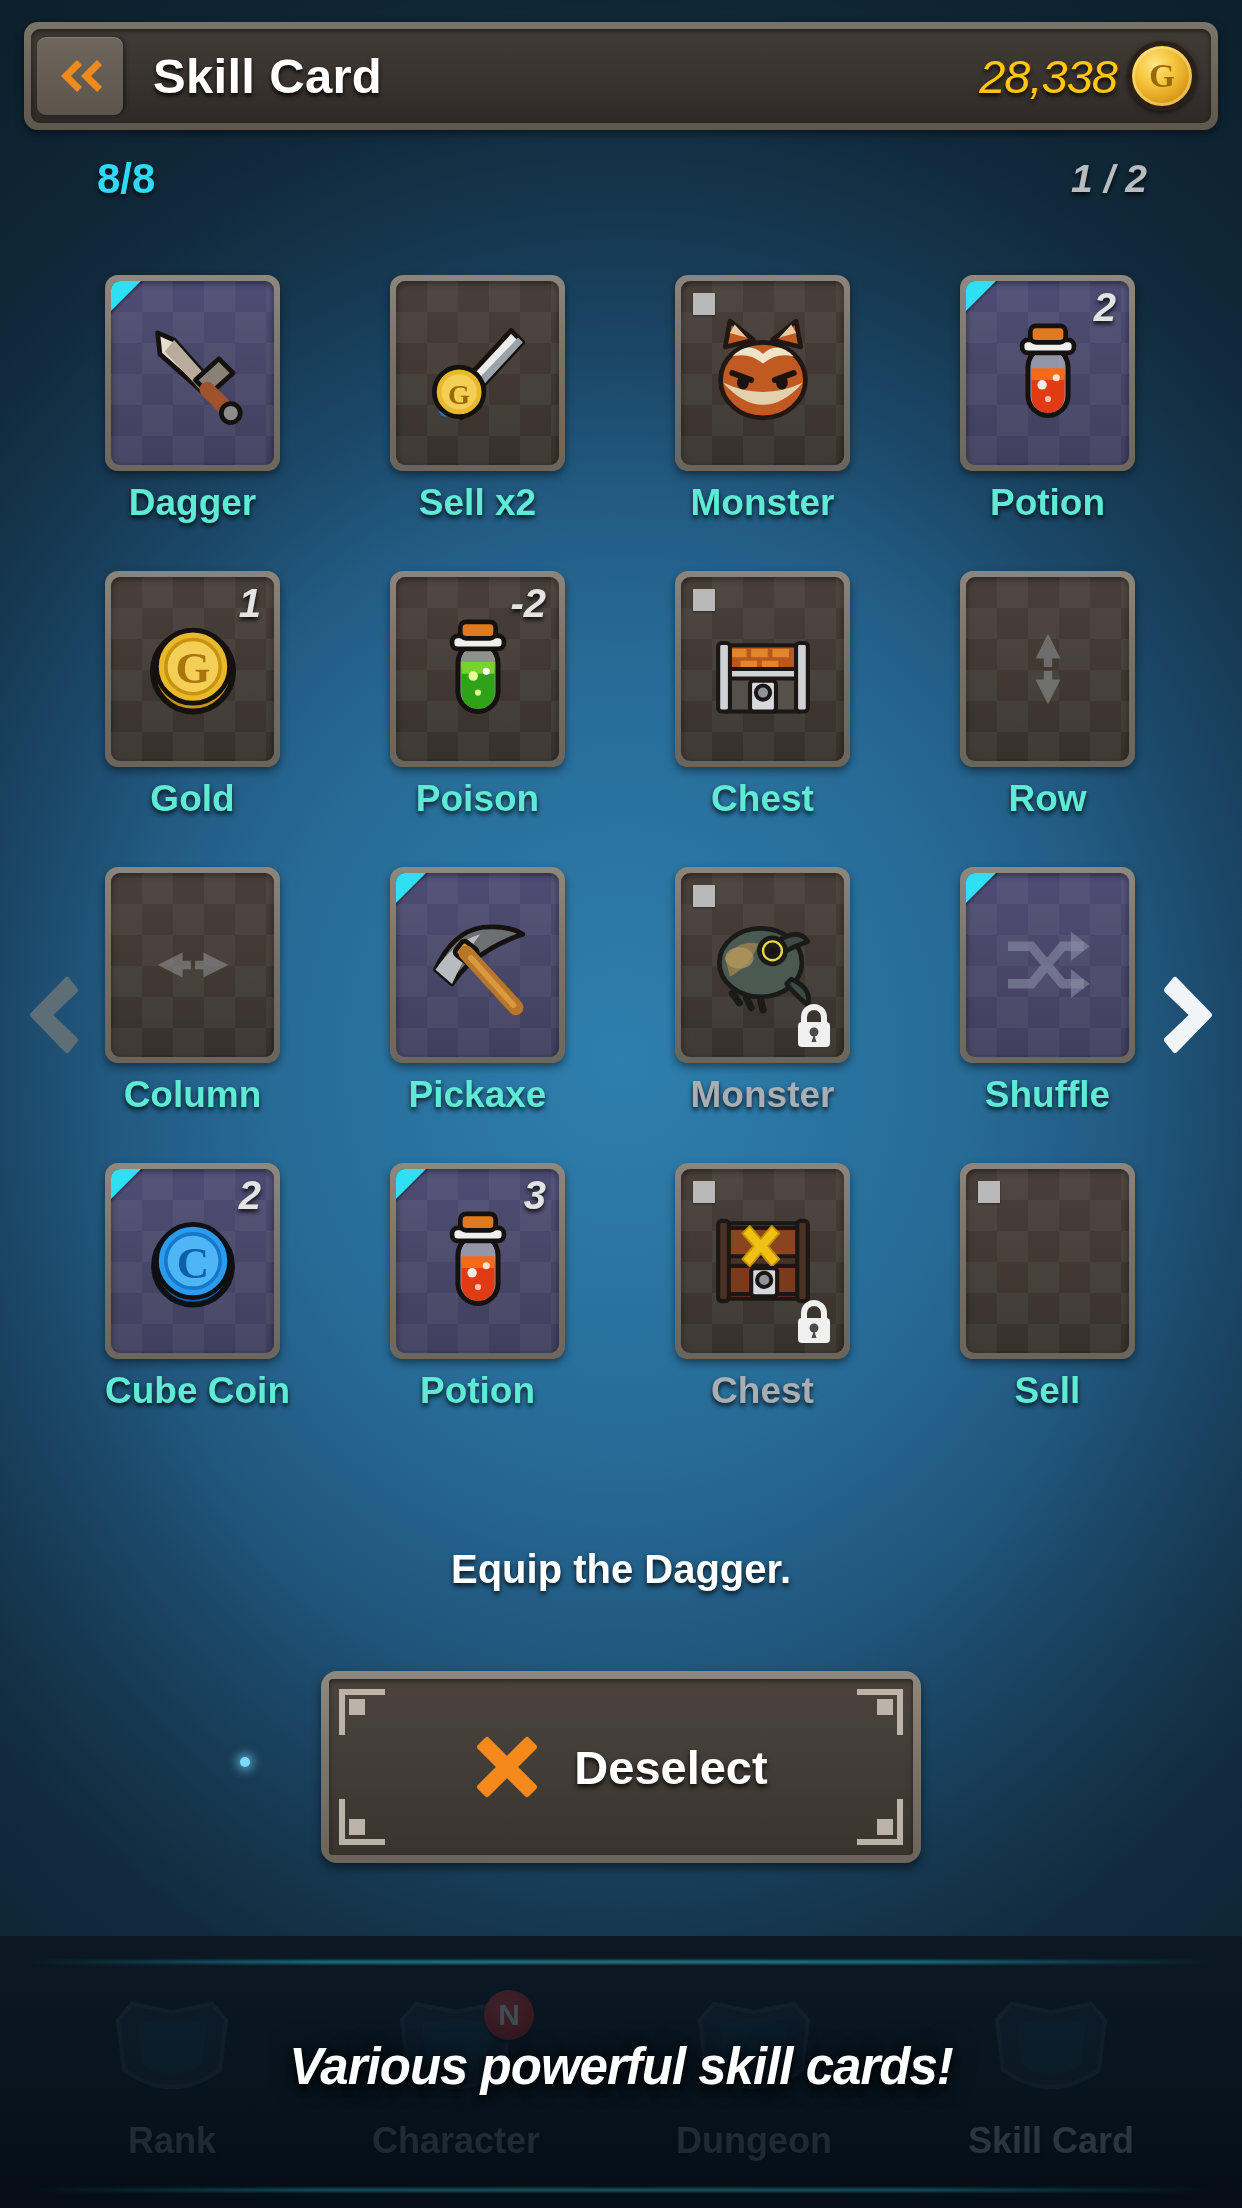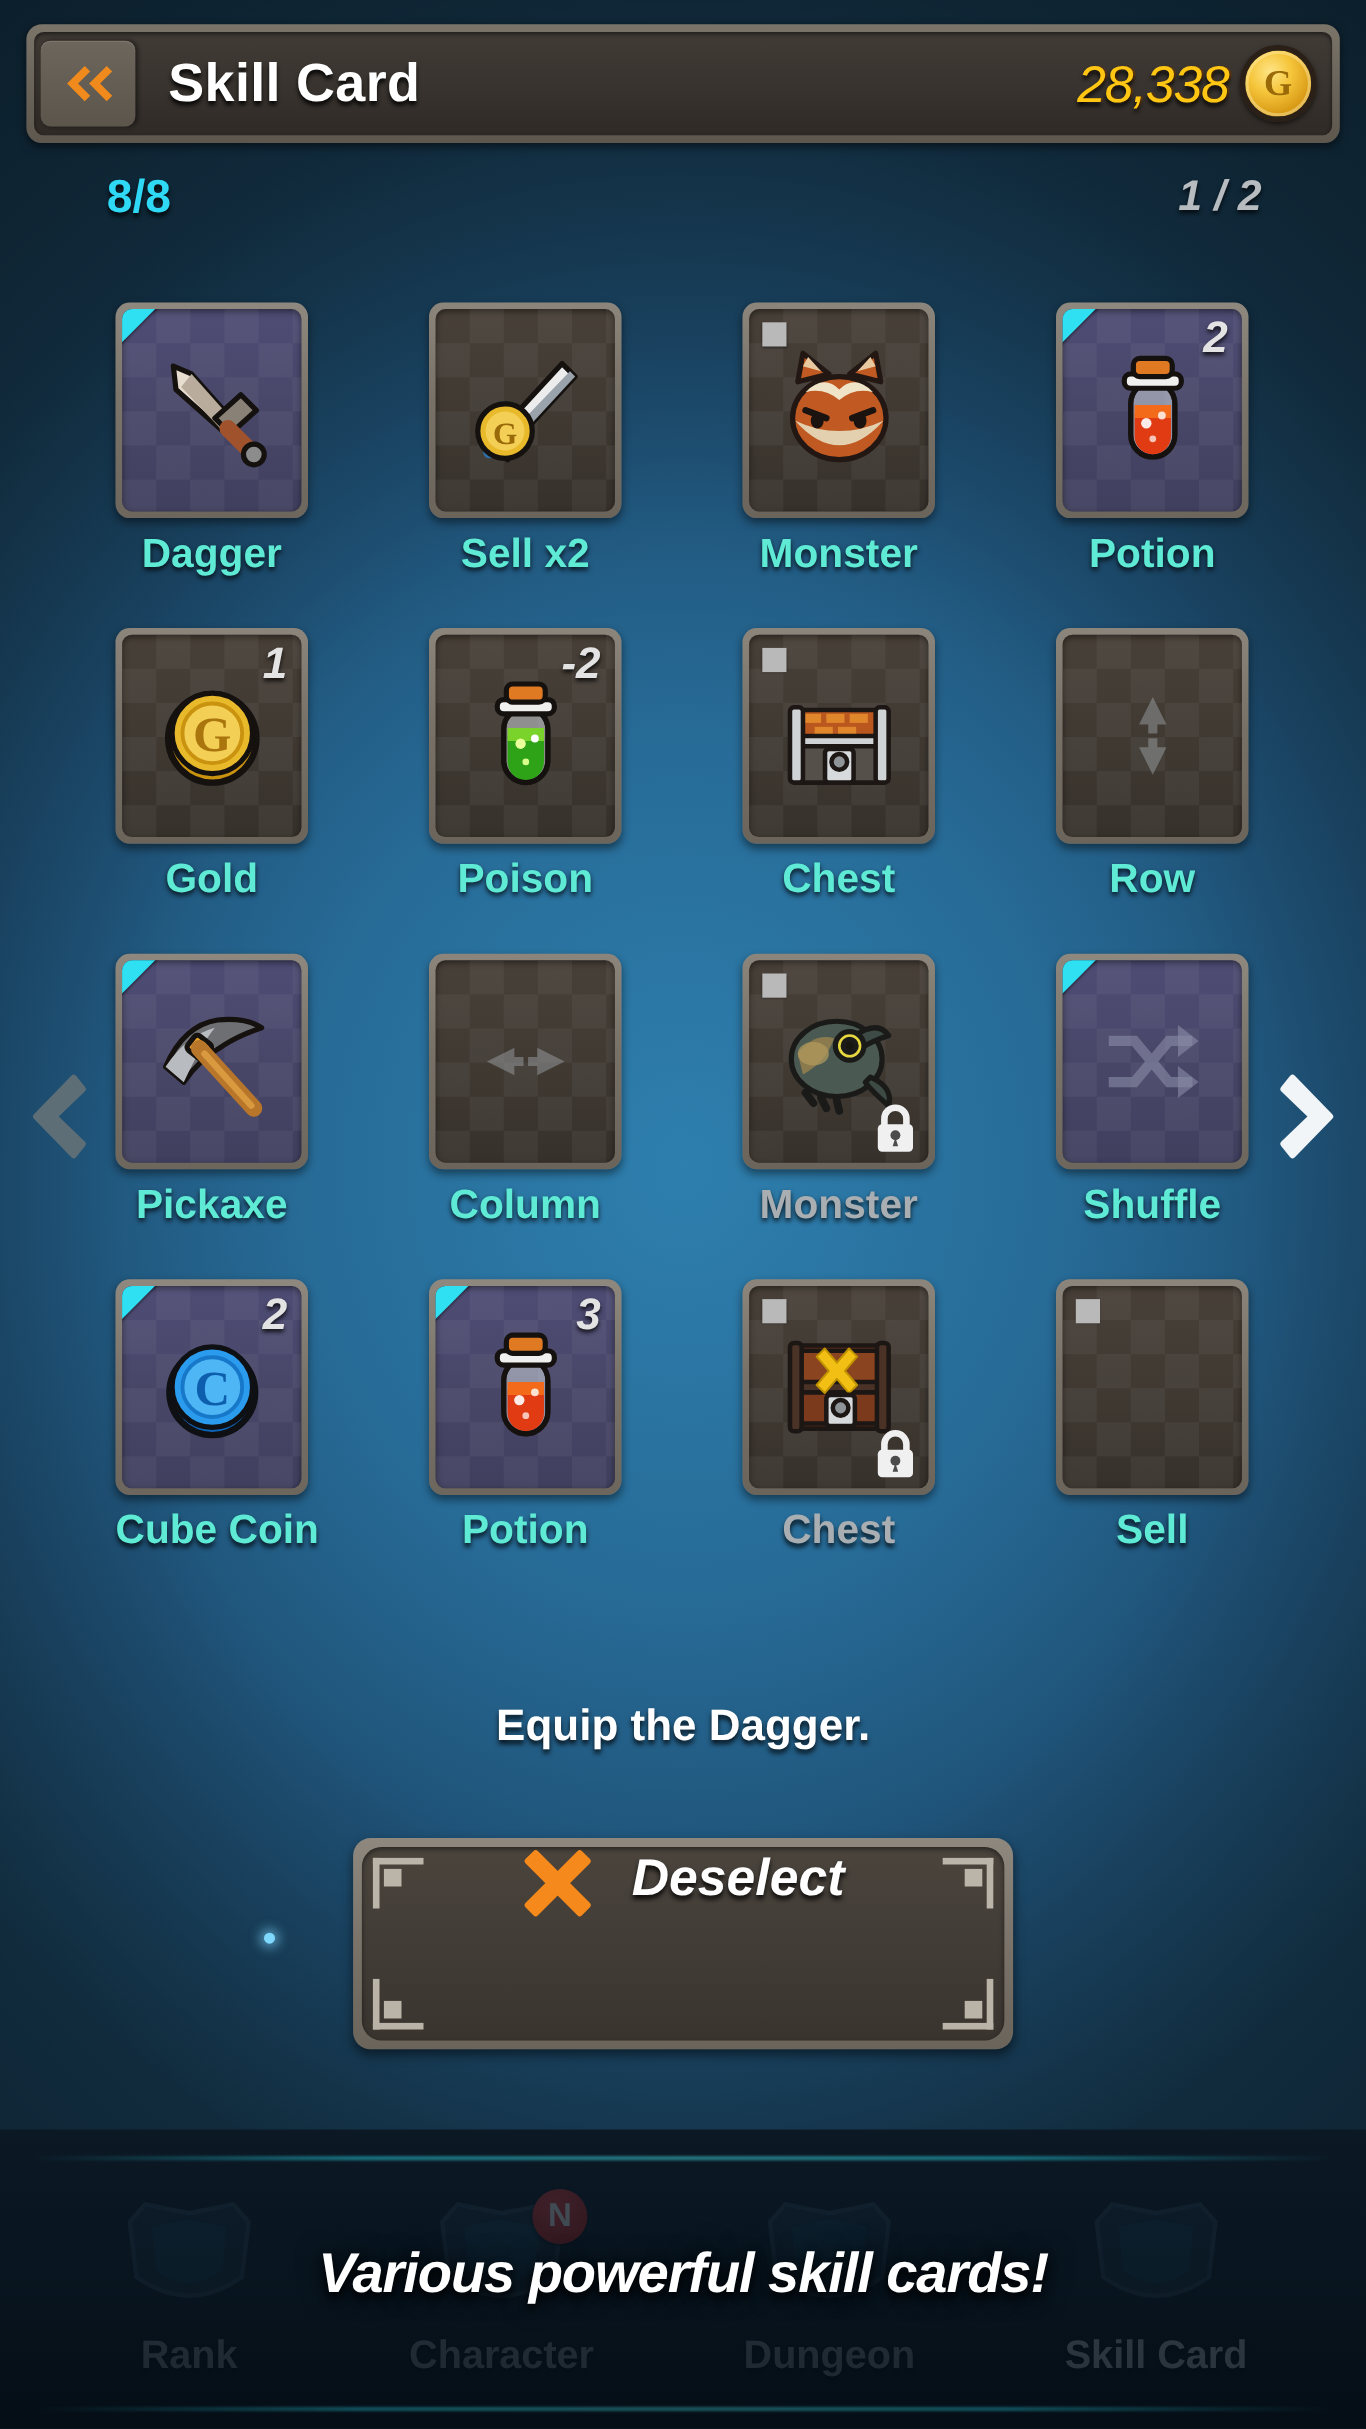--- a/index.html
+++ b/index.html
@@ -197,25 +197,24 @@
     width:600px; height:192px;
     background:linear-gradient(180deg,#8e887e 0%,#7a736a 50%,#6b645b 100%);
     border-radius:16px;
     padding:8px;
     box-shadow:0 5px 10px rgba(0,0,0,.5);
     cursor:pointer;
   }
   #deselect-inner{
     width:100%;height:100%;
     background:linear-gradient(180deg,#4a443d 0%,#433d37 48%,#3a342f 100%);
-    border-radius:18px;
-    display:flex; align-items:flex-start; justify-content:center; gap:34px;
+    border-radius:4px;
+    display:flex; align-items:center; justify-content:center; gap:34px;
     position:relative;
     box-shadow:inset 0 2px 5px rgba(0,0,0,.5);
-    font-style:italic;
   }
   .orn{
     position:absolute; width:46px;height:46px;
     border-color:#cfcabc; border-style:solid; border-width:0;
     opacity:.85;
   }
   .orn.tl{ left:10px; top:10px; border-top-width:6px; border-left-width:6px; }
   .orn.tr{ right:10px; top:10px; border-top-width:6px; border-right-width:6px; }
   .orn.bl{ left:10px; bottom:10px; border-bottom-width:6px; border-left-width:6px; }
   .orn.br{ right:10px; bottom:10px; border-bottom-width:6px; border-right-width:6px; }
@@ -476,46 +475,46 @@
         <div class="card-face">
           <svg class="ghost-art" viewBox="0 0 100 100">
             <path d="M38 40 L50 16 L62 40 L54 40 L54 48 L46 48 L46 40 Z" fill="#9ba0a4" opacity=".55"></path>
             <path d="M38 60 L50 84 L62 60 L54 60 L54 52 L46 52 L46 60 Z" fill="#9ba0a4" opacity=".55"></path>
           </svg>
         </div>
       </div>
       <div class="card-label">Row</div>
     </div>
     <div class="card-slot">
+      <div class="card unselected">
+        <div class="card-face">
+          <svg class="ghost-art" viewBox="0 0 100 100">
+            <path d="M40 38 L16 50 L40 62 L40 54 L48 54 L48 46 L40 46 Z" fill="#9ba0a4" opacity=".55"></path>
+            <path d="M60 38 L84 50 L60 62 L60 54 L52 54 L52 46 L60 46 Z" fill="#9ba0a4" opacity=".55"></path>
+          </svg>
+        </div>
+      </div>
+      <div class="card-label">Column</div>
+    </div>
+    <div class="card-slot">
       <div class="card selected">
         <div class="card-face">
           <span class="corner-flag"></span>
           <svg class="card-art" viewBox="0 0 100 100">
             <g stroke="#15110e" stroke-width="4" stroke-linejoin="round">
         <path d="M14 54 Q28 22 54 18 Q76 16 88 24 Q70 30 58 38 Q40 48 28 66 Z" fill="#6d6f73"></path>
         <path d="M14 54 Q30 30 52 24 Q42 36 28 66 Z" fill="#b8bcc1" stroke="none"></path>
         <rect x="32" y="32" width="16" height="14" rx="3" fill="#e8a229" transform="rotate(38 40 39)"></rect>
         <path d="M40 40 L82 86" stroke="#b8762a" stroke-width="13" stroke-linecap="round"></path>
         <path d="M44 44 L80 84" stroke="#d99a3f" stroke-width="5" stroke-linecap="round"></path>
             </g>
           </svg>
         </div>
       </div>
       <div class="card-label">Pickaxe</div>
-    </div>
-    <div class="card-slot">
-      <div class="card unselected">
-        <div class="card-face">
-          <svg class="ghost-art" viewBox="0 0 100 100">
-            <path d="M40 38 L16 50 L40 62 L40 54 L48 54 L48 46 L40 46 Z" fill="#9ba0a4" opacity=".55"></path>
-            <path d="M60 38 L84 50 L60 62 L60 54 L52 54 L52 46 L60 46 Z" fill="#9ba0a4" opacity=".55"></path>
-          </svg>
-        </div>
-      </div>
-      <div class="card-label">Column</div>
     </div>
     <div class="card-slot">
       <div class="card unselected">
         <div class="card-face">
           <span class="square-badge"></span>
           <svg class="card-art" viewBox="0 0 100 100">
             <g stroke="#1a1a18" stroke-width="4" stroke-linejoin="round">
         <ellipse cx="48" cy="48" rx="35" ry="29" fill="#4a5a52"></ellipse>
         <path d="M18 44 Q30 28 46 32 Q40 50 22 60 Z" fill="#8a7a4e" stroke="none"></path>
         <path d="M62 30 Q80 18 88 30 Q76 34 66 40 Z" fill="#3d4a46"></path>

